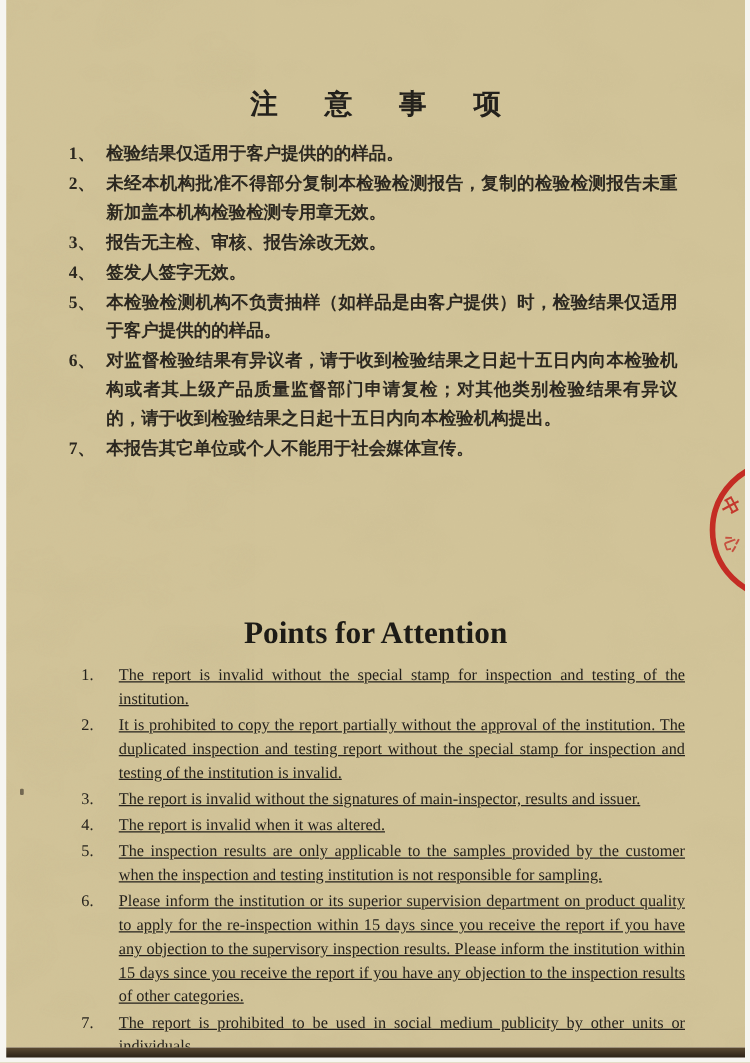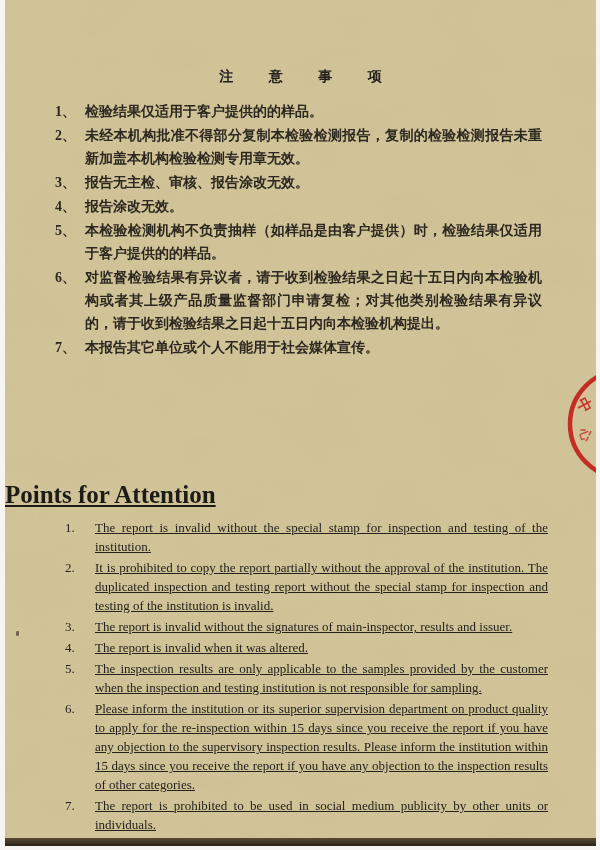--- a/index.html
+++ b/index.html
@@ -16,44 +16,43 @@
     background:#d2c499;
     overflow:hidden;
   }
   .texture{position:absolute;inset:0;width:100%;height:100%;pointer-events:none;}
   .content{position:absolute;inset:0;}
 
   
   .zh-title{
     margin:68px 0 0 0;
     text-align:center;
-    font-size:14px;font-weight:bold;color:#23211c;
+    font-size:22px;font-weight:bold;color:#23211c;
     letter-spacing:16px;text-indent:16px;
     font-family:"Liberation Serif","DejaVu Serif",serif;
   }
   .zh-list{
     list-style:none;margin:14px 0 0 0;padding:0 54px 0 50px;
   }
   .zh-list li{
     display:flex;
     font-size:14px;font-weight:bold;color:#2c2820;
     line-height:23px;
     margin-bottom:1px;
     text-align:justify;
   }
   .zh-list .num{flex:0 0 30px;}
   .zh-list .txt{flex:1;text-align:justify;text-justify:inter-ideograph;}
 
   
   .en-title{
     margin:122px 0 0 0;
-    text-align:left;
+    text-align:center;
     font-size:25px;font-weight:bold;color:#1d1b16;
     font-family:"Liberation Serif","DejaVu Serif",serif;
-    text-decoration:underline;
   }
   .en-list{
     list-style:none;margin:9px 0 0 0;padding:0 48px 0 60px;
   }
   .en-list li{
     display:flex;
     font-size:13px;color:#25221c;
     line-height:19px;
     margin-bottom:2px;
   }
@@ -119,21 +118,21 @@
             <span class="txt">未经本机构批准不得部分复制本检验检测报告，复制的检验检测报告未重新加盖本机构检验检测专用章无效。</span>
           </li>
 
           <li>
             <span class="num">3、</span>
             <span class="txt">报告无主检、审核、报告涂改无效。</span>
           </li>
 
           <li>
             <span class="num">4、</span>
-            <span class="txt">报告涂改无效。</span>
+            <span class="txt">签发人签字无效。</span>
           </li>
 
           <li>
             <span class="num">5、</span>
             <span class="txt">本检验检测机构不负责抽样（如样品是由客户提供）时，检验结果仅适用于客户提供的的样品。</span>
           </li>
 
           <li>
             <span class="num">6、</span>
             <span class="txt">对监督检验结果有异议者，请于收到检验结果之日起十五日内向本检验机构或者其上级产品质量监督部门申请复检；对其他类别检验结果有异议的，请于收到检验结果之日起十五日内向本检验机构提出。</span>

